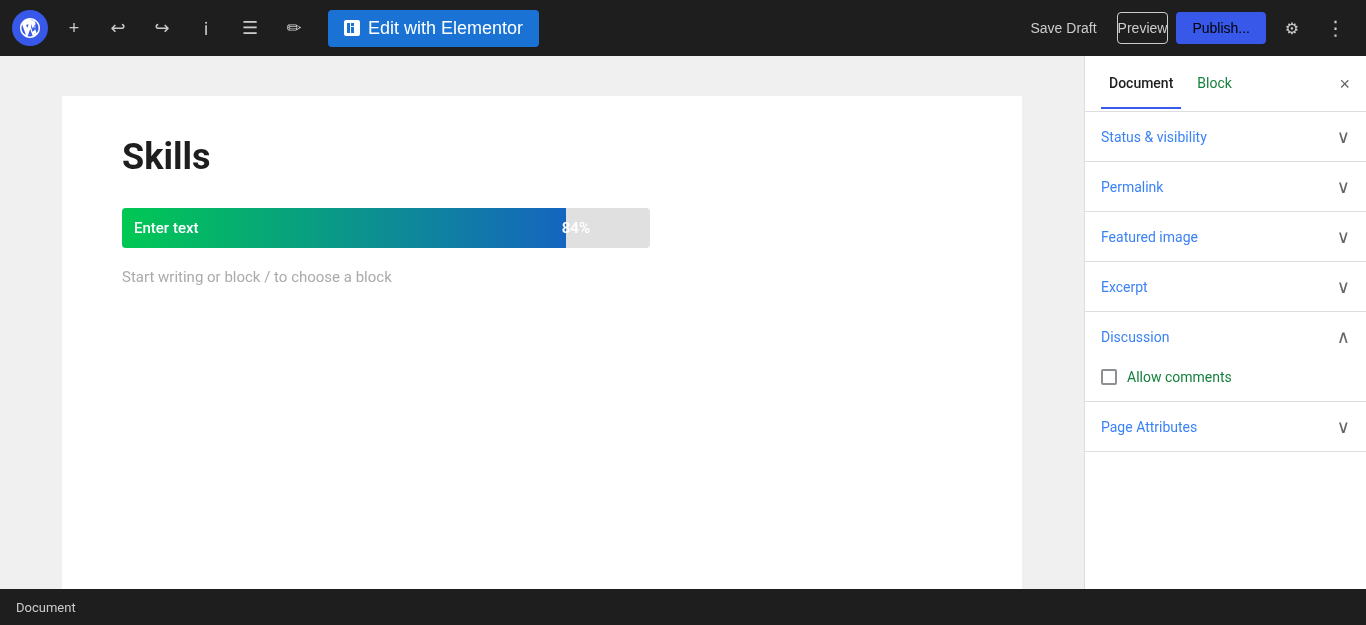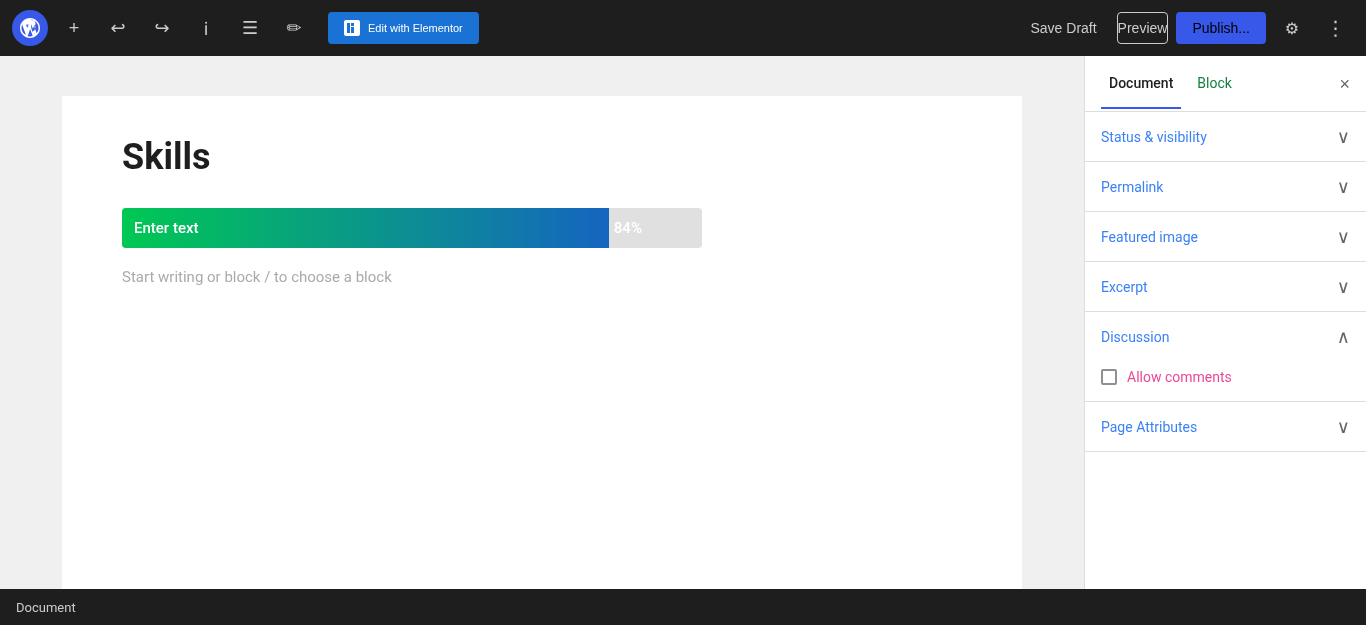--- a/index.html
+++ b/index.html
@@ -15,21 +15,21 @@
       display: flex; align-items: center; justify-content: center; cursor: pointer; flex-shrink: 0;
     }
     .wp-logo svg { width: 20px; height: 20px; fill: white; }
     .toolbar-btn {
       width: 36px; height: 36px; background: transparent; border: none;
       border-radius: 4px; color: #ccc; cursor: pointer; display: flex;
       align-items: center; justify-content: center; font-size: 18px;
     }
     .edit-elementor-btn {
       background: #1a72d5; color: white; border: none; border-radius: 4px;
-      padding: 8px 16px; cursor: pointer; font-size: 11px; font-weight: 500;
+      padding: 8px 16px; cursor: pointer; font-size: 18px; font-weight: 500;
       display: flex; align-items: center; gap: 8px; margin-left: 8px;
     }
     .edit-elementor-btn .el-icon {
       width: 16px; height: 16px; background: white; border-radius: 2px;
       display: flex; align-items: center; justify-content: center;
     }
     .spacer { flex: 1; }
     .save-draft-btn {
       background: transparent; border: none; color: #ccc; cursor: pointer;
       font-size: 14px; padding: 8px 12px;
@@ -65,21 +65,21 @@
       min-height: 500px; padding: 40px 60px;
     }
     .post-title {
       font-size: 36px; font-weight: 700; color: #1e1e1e; margin-bottom: 30px;
     }
     .progress-bar-wrapper {
       margin-bottom: 20px;
     }
     .progress-bar-container {
       height: 40px; background: #e0e0e0; border-radius: 4px; overflow: hidden;
-      display: flex; align-items: center; position: relative; width: 580px;
+      display: flex; align-items: center; position: relative; width: 528px;
     }
     .progress-bar-fill {
       height: 100%; background: linear-gradient(to right, #00c853, #1565c0);
       display: flex; align-items: center; padding-left: 12px;
     }
     .progress-bar-text {
       color: white; font-size: 15px; font-weight: 500;
     }
     .progress-bar-percent {
       position: absolute; right: 60px; color: white; font-size: 15px; font-weight: 600;
@@ -133,21 +133,21 @@
       padding: 8px 16px 16px;
     }
     .allow-comments-row {
       display: flex; align-items: center; gap: 10px;
     }
     .allow-comments-checkbox {
       width: 16px; height: 16px; border: 2px solid #8c8f94; border-radius: 2px;
       cursor: pointer; flex-shrink: 0; appearance: none; background: white;
     }
     .allow-comments-label {
-      font-size: 14px; color: #ec4899;
+      font-size: 14px; color: #15803d;
     }
   </style>
 </head>
 <body>
 
 <div class="toolbar">
   <div class="wp-logo">
     <svg viewBox="0 0 20 20" xmlns="http://www.w3.org/2000/svg">
       <path d="M10 0C4.48 0 0 4.48 0 10s4.48 10 10 10 10-4.48 10-10S15.52 0 10 0zM1.5 10c0-1.2.26-2.34.72-3.37L5.9 17.1A8.51 8.51 0 011.5 10zm8.5 8.5c-.81 0-1.6-.12-2.34-.33l2.49-7.23 2.55 6.99c.02.04.04.08.06.12A8.5 8.5 0 0110 18.5zm1.17-12.47l2.12 6.32-.59 1.97-1.53-4.56zm3.63 10.15l-2.09-5.55 2.08-3.81c.35.64.56 1.36.56 2.18 0 2.46-1.33 4.61-3.34 5.75l2.79.57c-.01 0 0 0 0 .02v.84zm-9.18-9.3c.57-.3 1.22-.48 1.91-.48.4 0 .78.06 1.13.17-.02.01-.03.02-.05.04L7.26 9.9l-1.64-4.52v-.5zM10 1.5a8.5 8.5 0 018.5 8.5c0 1.98-.68 3.8-1.8 5.23l-2.37-6.5.73-1.33c.24-.44.46-1.01.46-1.64 0-.63-.21-1.06-.38-1.4-.24-.38-.46-.7-.46-1.08 0-.42.32-.82.77-.82h.06A8.47 8.47 0 0110 1.5z"></path>
     </svg>

